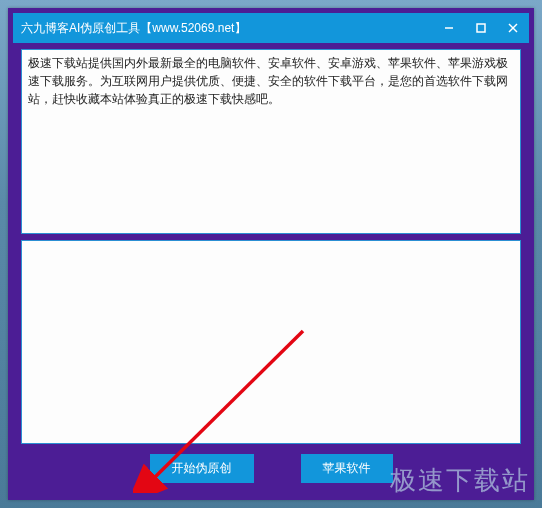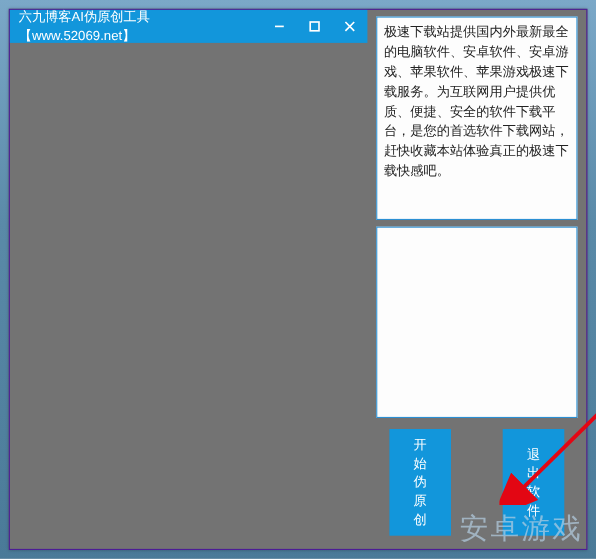--- a/index.html
+++ b/index.html
@@ -14,24 +14,24 @@
       align-items: center;
       justify-content: center;
       width: 542px;
       height: 508px;
       overflow: hidden;
       position: relative;
     }
     .window {
       width: 526px;
       height: 492px;
-      background: #737373;
-      border: 1px solid #4c1d95;
+      background: #4c1d95;
+      border: 5px solid #4c1d95;
       display: flex;
-      flex-direction: row;
+      flex-direction: column;
       box-shadow: 0 0 3px rgba(0,0,0,0.3);
     }
     .titlebar {
       height: 30px;
       background: #1296db;
       display: flex;
       align-items: center;
       padding: 0 0 0 8px;
       color: #fff;
       font-size: 12px;
@@ -84,21 +84,21 @@
       height: 185px;
     }
     .textarea-bottom {
       flex: 1;
       height: 215px;
     }
     .button-row {
       display: flex;
       gap: 47px;
       padding: 4px 12px 6px 12px;
-      justify-content: flex-end;
+      justify-content: center;
     }
     .action-btn {
       background: #1296db;
       color: #fff;
       border: none;
       padding: 6px 22px;
       font-size: 12px;
       cursor: pointer;
       font-family: inherit;
     }
@@ -145,27 +145,27 @@
       </div>
     </div>
   </div>
 
   <div class="content">
     <textarea class="textarea-box textarea-top" style="">极速下载站提供国内外最新最全的电脑软件、安卓软件、安卓游戏、苹果软件、苹果游戏极速下载服务。为互联网用户提供优质、便捷、安全的软件下载平台，是您的首选软件下载网站，赶快收藏本站体验真正的极速下载快感吧。</textarea>
     <textarea class="textarea-box textarea-bottom" style=""></textarea>
 
     <div class="button-row">
       <button class="action-btn">开始伪原创</button>
-      <button class="action-btn">退出软件</button>
+      <button class="action-btn">苹果软件</button>
     </div>
 
     <svg class="arrow-annotation" width="180" height="170" viewBox="0 0 180 170">
       <defs>
         <marker id="arrowhead" markerWidth="12" markerHeight="10" refX="2" refY="5" orient="auto">
           <polygon points="0 0, 12 5, 0 10" fill="#e30613"></polygon>
         </marker>
       </defs>
       <line x1="170" y1="8" x2="18" y2="158" stroke="#e30613" stroke-width="3.5" marker-end="url(#arrowhead)"></line>
     </svg>
   </div>
 </div>
 
-<div class="watermark">安卓游戏</div>
+<div class="watermark">极速下载站</div>
 
 </body></html>

